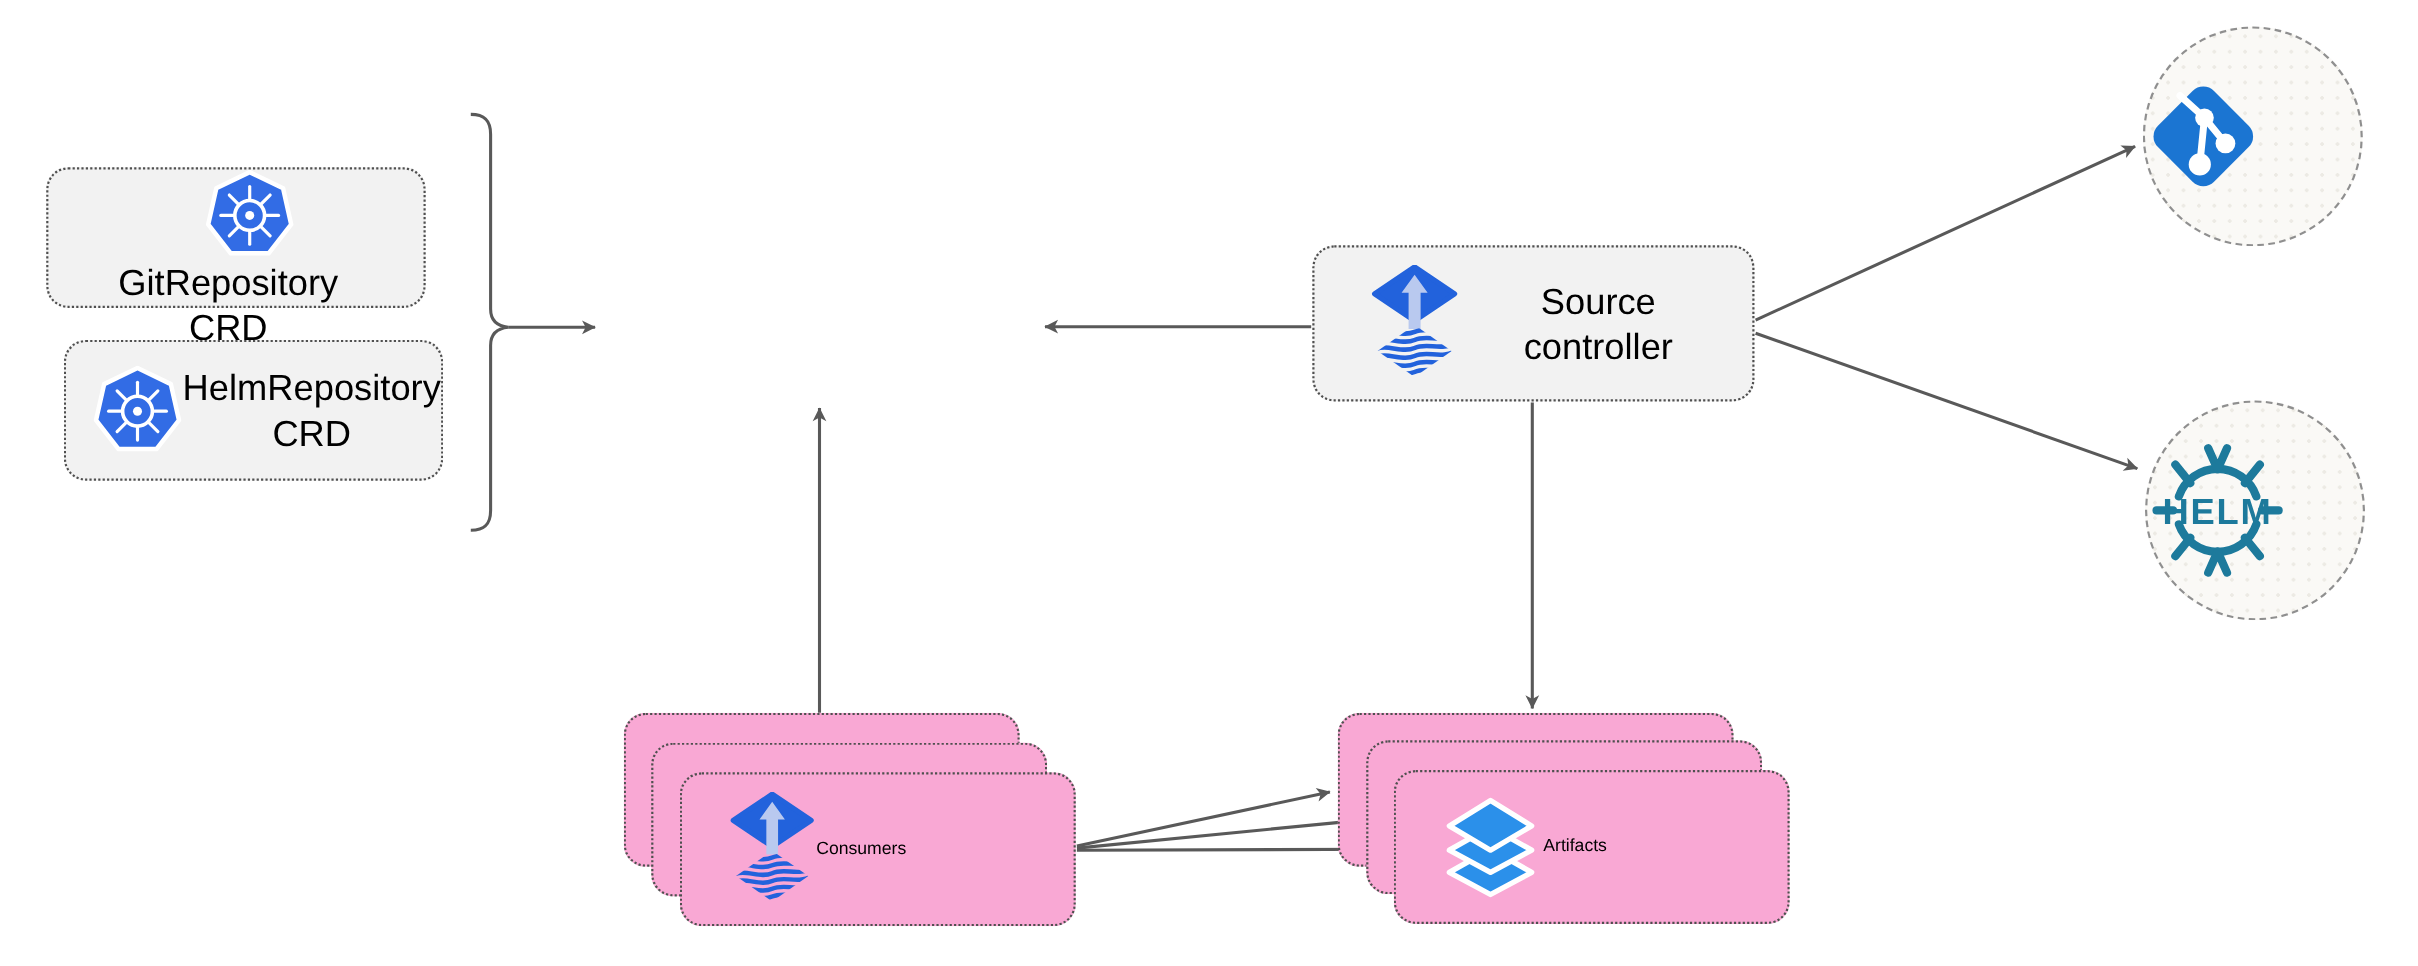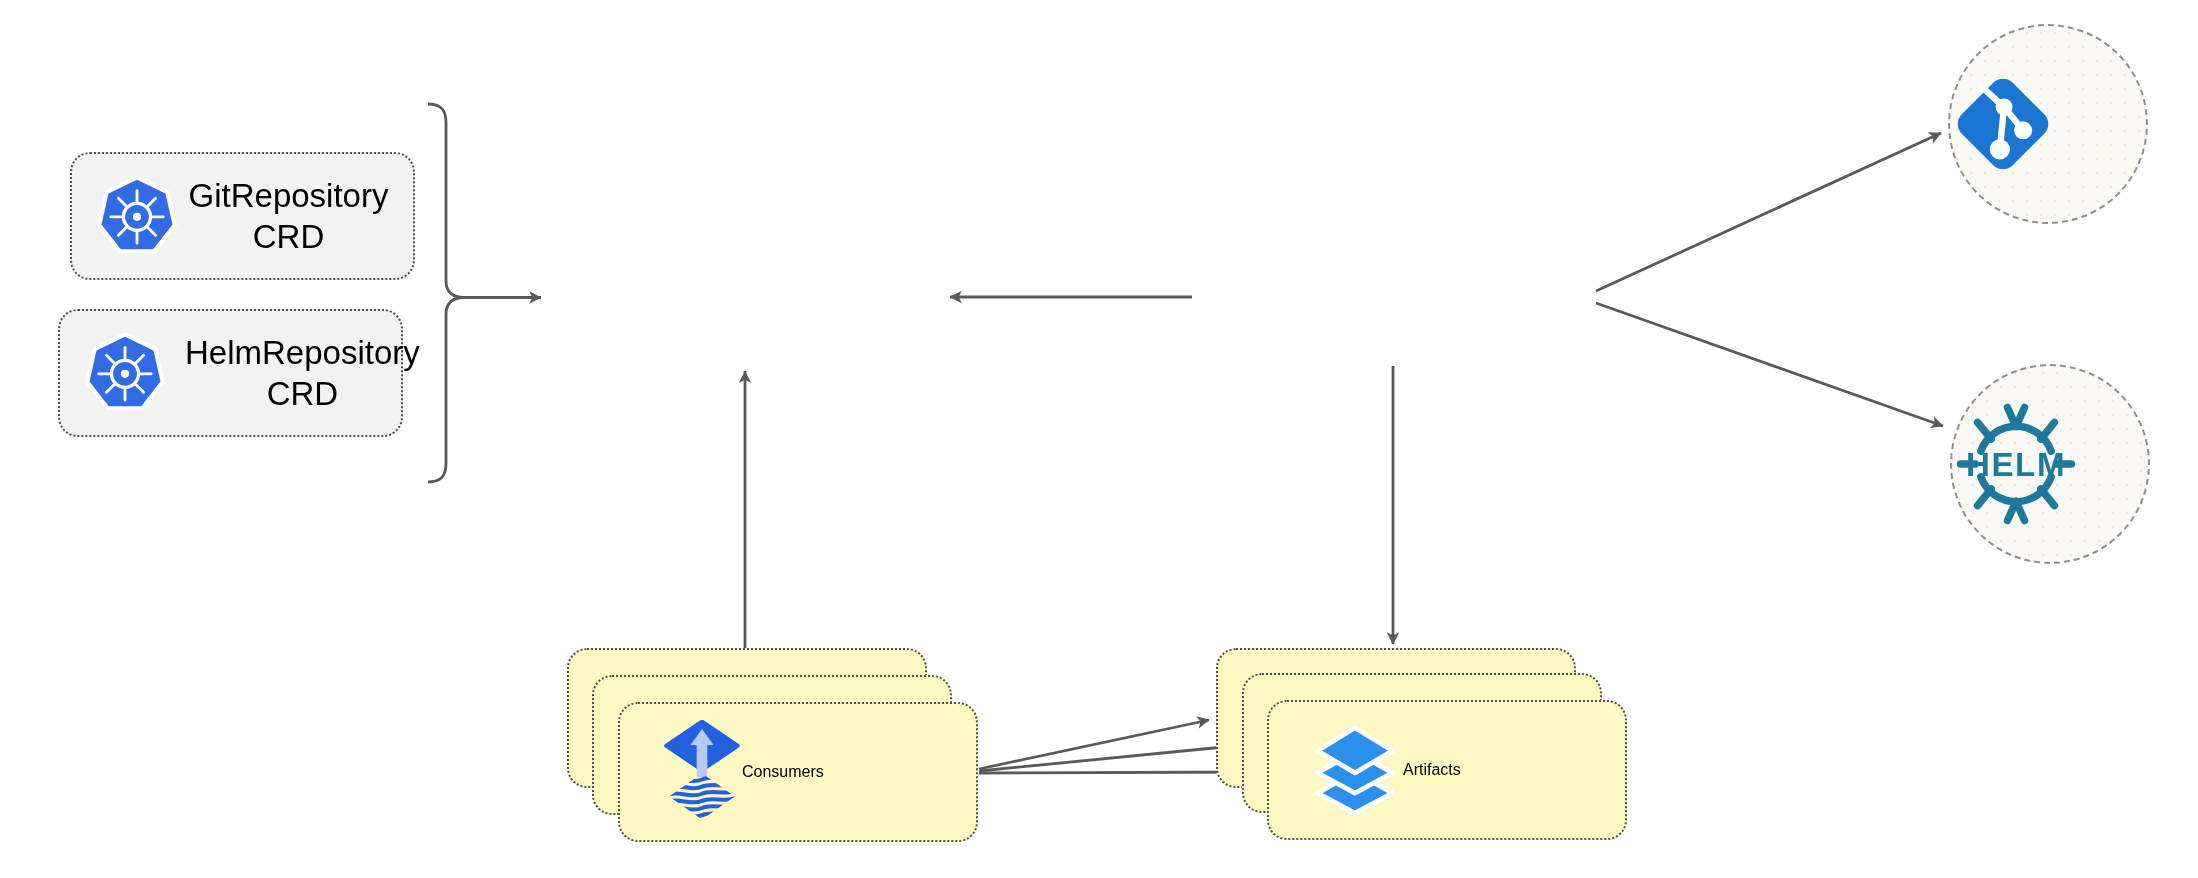--- a/index.html
+++ b/index.html
@@ -13,32 +13,32 @@
     position:absolute; background:#f2f2f2;
     border:2px dotted #4f4f4f; border-radius:20px;
     display:flex; align-items:center; box-sizing:border-box;
   }
   .node .label {
     flex:1; text-align:center; font-size:33px; color:#000;
     white-space:pre-line; line-height:1.25; padding-right:14px;
   }
   .node .icon { flex:0 0 auto; display:block; }
 
-  #git-crd   { left:70px;  top:152px; width:345px; height:128px; }
-  #helm-crd  { left:58px;  top:309px; width:345px; height:128px;gap:19px; }
+  #git-crd   { left:42px;  top:152px; width:345px; height:128px;flex-direction:column; }
+  #helm-crd  { left:58px;  top:309px; width:345px; height:128px; }
   #git-crd .icon, #helm-crd .icon { width:82px; height:82px; margin-left:24px; }
 
   #k8s-api   { left:547px; top:225px; width:396px; height:140px; }
   #k8s-api .icon { width:98px; height:98px; margin-left:34px; }
 
   #source    { left:1193px; top:223px; width:402px; height:142px; }
   #source .icon { width:82px; height:106px; margin-left:50px; }
 
   .stack-box {
-    position:absolute; width:360px; height:140px; background:#fef9c3;
+    position:absolute; width:360px; height:140px; background:#f9a8d4;
     border:2px dotted #4f4f4f; border-radius:20px; box-sizing:border-box;
     display:flex; align-items:center;
   }
   #consumers-back  { left:567px;  top:648px; }
   #consumers-mid   { left:592px;  top:675px; }
   #consumers-front { left:618px;  top:702px; }
   #consumers-front .icon { width:80px; height:104px; margin-left:42px; }
 
   #artifacts-back  { left:1216px; top:648px; }
   #artifacts-mid   { left:1242px; top:673px; }
@@ -126,20 +126,39 @@
           <line x1="44.3" y1="56.7" x2="27.4" y2="73.6"></line>
       </g>
       <circle cx="50" cy="51" r="16.5" fill="#326ce5" stroke="#ffffff" stroke-width="4"></circle>
       <circle cx="50" cy="51" r="5" fill="#ffffff"></circle>
     </svg>
     <div class="label">HelmRepository
 CRD</div>
   </div>
 
 
+  <div class="node" id="source">
+    <svg class="icon" viewBox="0 0 90 115">
+      <polygon points="45,1 85,28 45,55 5,28" fill="#2262dc" stroke="#2262dc" stroke-width="5" stroke-linejoin="round"></polygon>
+      <path d="M45,9 L58,27 L51,27 L51,63 L39,63 L39,27 L32,27 Z" fill="#b9c9ef"></path>
+      <clipPath id="flux-clip-a">
+          <polygon points="45,59 82,85 45,111 8,85"></polygon>
+        </clipPath>
+      <g clip-path="url(#flux-clip-a)" stroke="#2262dc" stroke-width="4.5" fill="none" stroke-linecap="round">
+        <path d="M4,68 C18,61 32,72 45,66 C58,60 72,70 88,60"></path>
+        <path d="M4,76 C18,69 32,80 45,74 C58,68 72,78 88,68"></path>
+        <path d="M4,84 C18,77 32,88 45,82 C58,76 72,86 88,76"></path>
+        <path d="M4,92 C18,85 32,96 45,90 C58,84 72,94 88,84"></path>
+        <path d="M4,100 C18,93 32,104 45,98 C58,92 72,102 88,92"></path>
+        <path d="M4,108 C18,101 32,112 45,106 C58,100 72,110 88,100"></path>
+      </g>
+    </svg>
+    <div class="label">Source
+controller</div>
+  </div>
 
   <div class="stack-box" id="consumers-back"></div>
   <div class="stack-box" id="consumers-mid"></div>
   <div class="stack-box" id="consumers-front">
     <svg class="icon" viewBox="0 0 90 115">
       <polygon points="45,1 85,28 45,55 5,28" fill="#2262dc" stroke="#2262dc" stroke-width="5" stroke-linejoin="round"></polygon>
       <path d="M45,9 L58,27 L51,27 L51,63 L39,63 L39,27 L32,27 Z" fill="#b9c9ef"></path>
       <clipPath id="flux-clip-b">
           <polygon points="45,59 82,85 45,111 8,85"></polygon>
         </clipPath>

